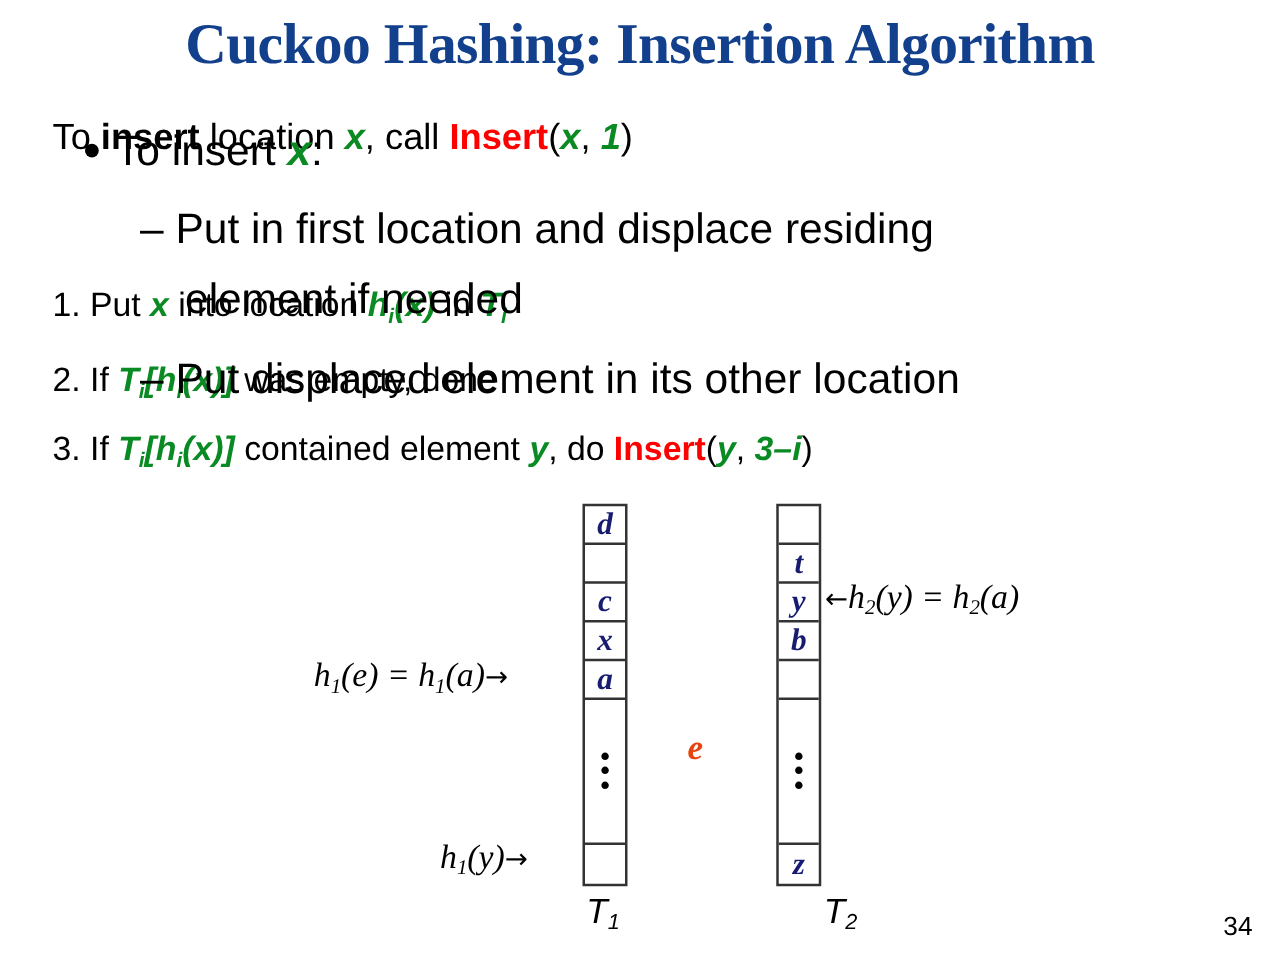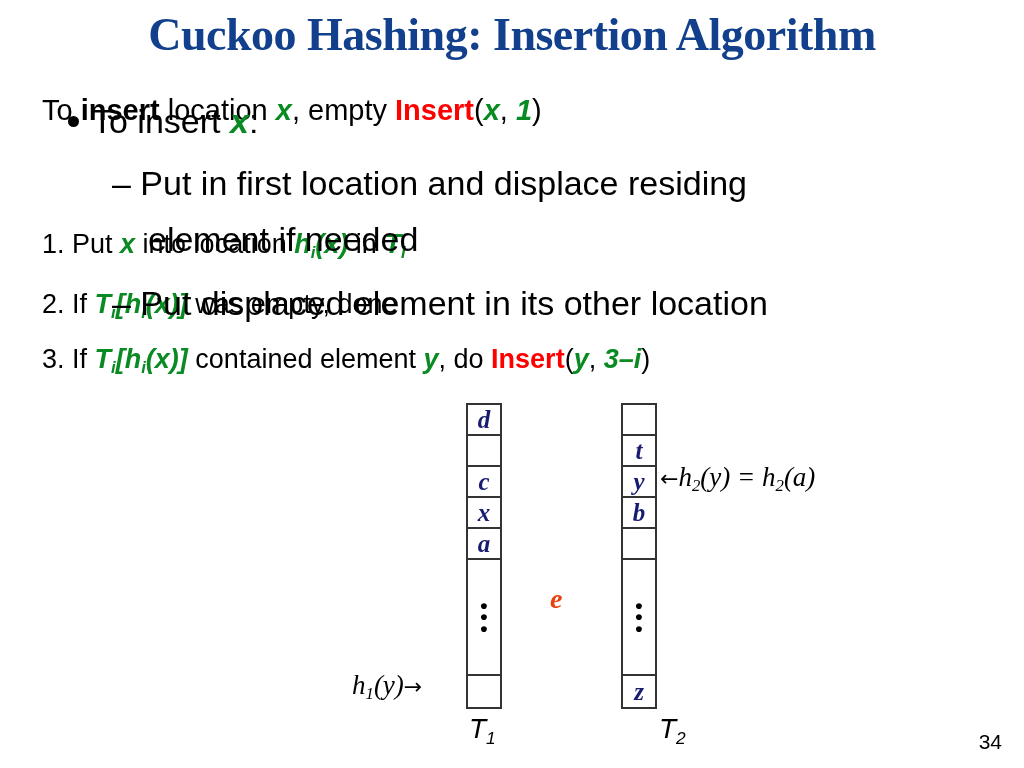--- a/index.html
+++ b/index.html
@@ -106,40 +106,41 @@
 </style>
 </head>
 <body>
 
 <div class="stage">
 
   <div class="title" style="color:#12408c">Cuckoo Hashing: Insertion Algorithm</div>
 
   <div class="layerA">
 
-    <div class="a-line a1"><span>To </span><span class="b">insert</span><span> location </span><span class="i b grn">x</span><span>, empty </span><span class="b red">Insert</span><span>(</span><span class="i b grn">x</span><span>, </span><span class="i b grn">1</span><span>)</span></div>
+    <div class="a-line a1"><span>To </span><span class="b">insert</span><span> location </span><span class="i b grn">x</span><span>, call </span><span class="b red">Insert</span><span>(</span><span class="i b grn">x</span><span>, </span><span class="i b grn">1</span><span>)</span></div>
 
 
     <div class="a-line a3"><span>1. Put </span><span class="i b grn">x</span><span> into location </span><span class="i b grn">h</span><span class="grn sub b">i</span><span class="i b grn">(x)</span><span> in </span><span class="i b grn">T</span><span class="grn sub b">i</span></div>
 
     <div class="a-line a4"><span>2. If </span><span class="i b grn">T</span><span class="grn sub b">i</span><span class="i b grn">[</span><span class="i b grn">h</span><span class="grn sub b">i</span><span class="i b grn">(x)</span><span class="i b grn">]</span><span> was empty, done</span></div>
 
     <div class="a-line a5"><span>3. If </span><span class="i b grn">T</span><span class="grn sub b">i</span><span class="i b grn">[</span><span class="i b grn">h</span><span class="grn sub b">i</span><span class="i b grn">(x)</span><span class="i b grn">]</span><span> contained element </span><span class="i b grn">y</span><span>, do </span><span class="b red">Insert</span><span>(</span><span class="i b grn">y</span><span>, </span><span class="i b grn">3–i</span><span>)</span></div>
   </div>
 
   <div class="layerB">
 
     <div class="b-line b1"><span class="bullet-dot"></span><span>To insert </span><span class="i b grn">x</span><span>:</span></div>
 
     <div class="b-line b2">– Put in first location and displace residing</div>
     <div class="b-line b3">element if needed</div>
     <div class="b-line b4">– Put displaced element in its other location</div>
   </div>
 
 
+  <div class="hash" id="hash-e-a"><span>h</span><span class="sub">1</span><span>(e) = </span><span>h</span><span class="sub">1</span><span>(a)</span><span class="arrow">→</span></div>
 
   <div class="hash" id="hash-y"><span>h</span><span class="sub">1</span><span>(y)</span><span class="arrow">→</span></div>
 
   <div class="hash" id="hash-2"><span class="arrow">←</span><span>h</span><span class="sub">2</span><span>(y) = </span><span>h</span><span class="sub">2</span><span>(a)</span></div>
 
   <div class="tbl" id="tbl1">
       <div class="cell">d</div>
       <div class="cell"></div>
       <div class="cell">c</div>
       <div class="cell">x</div>

